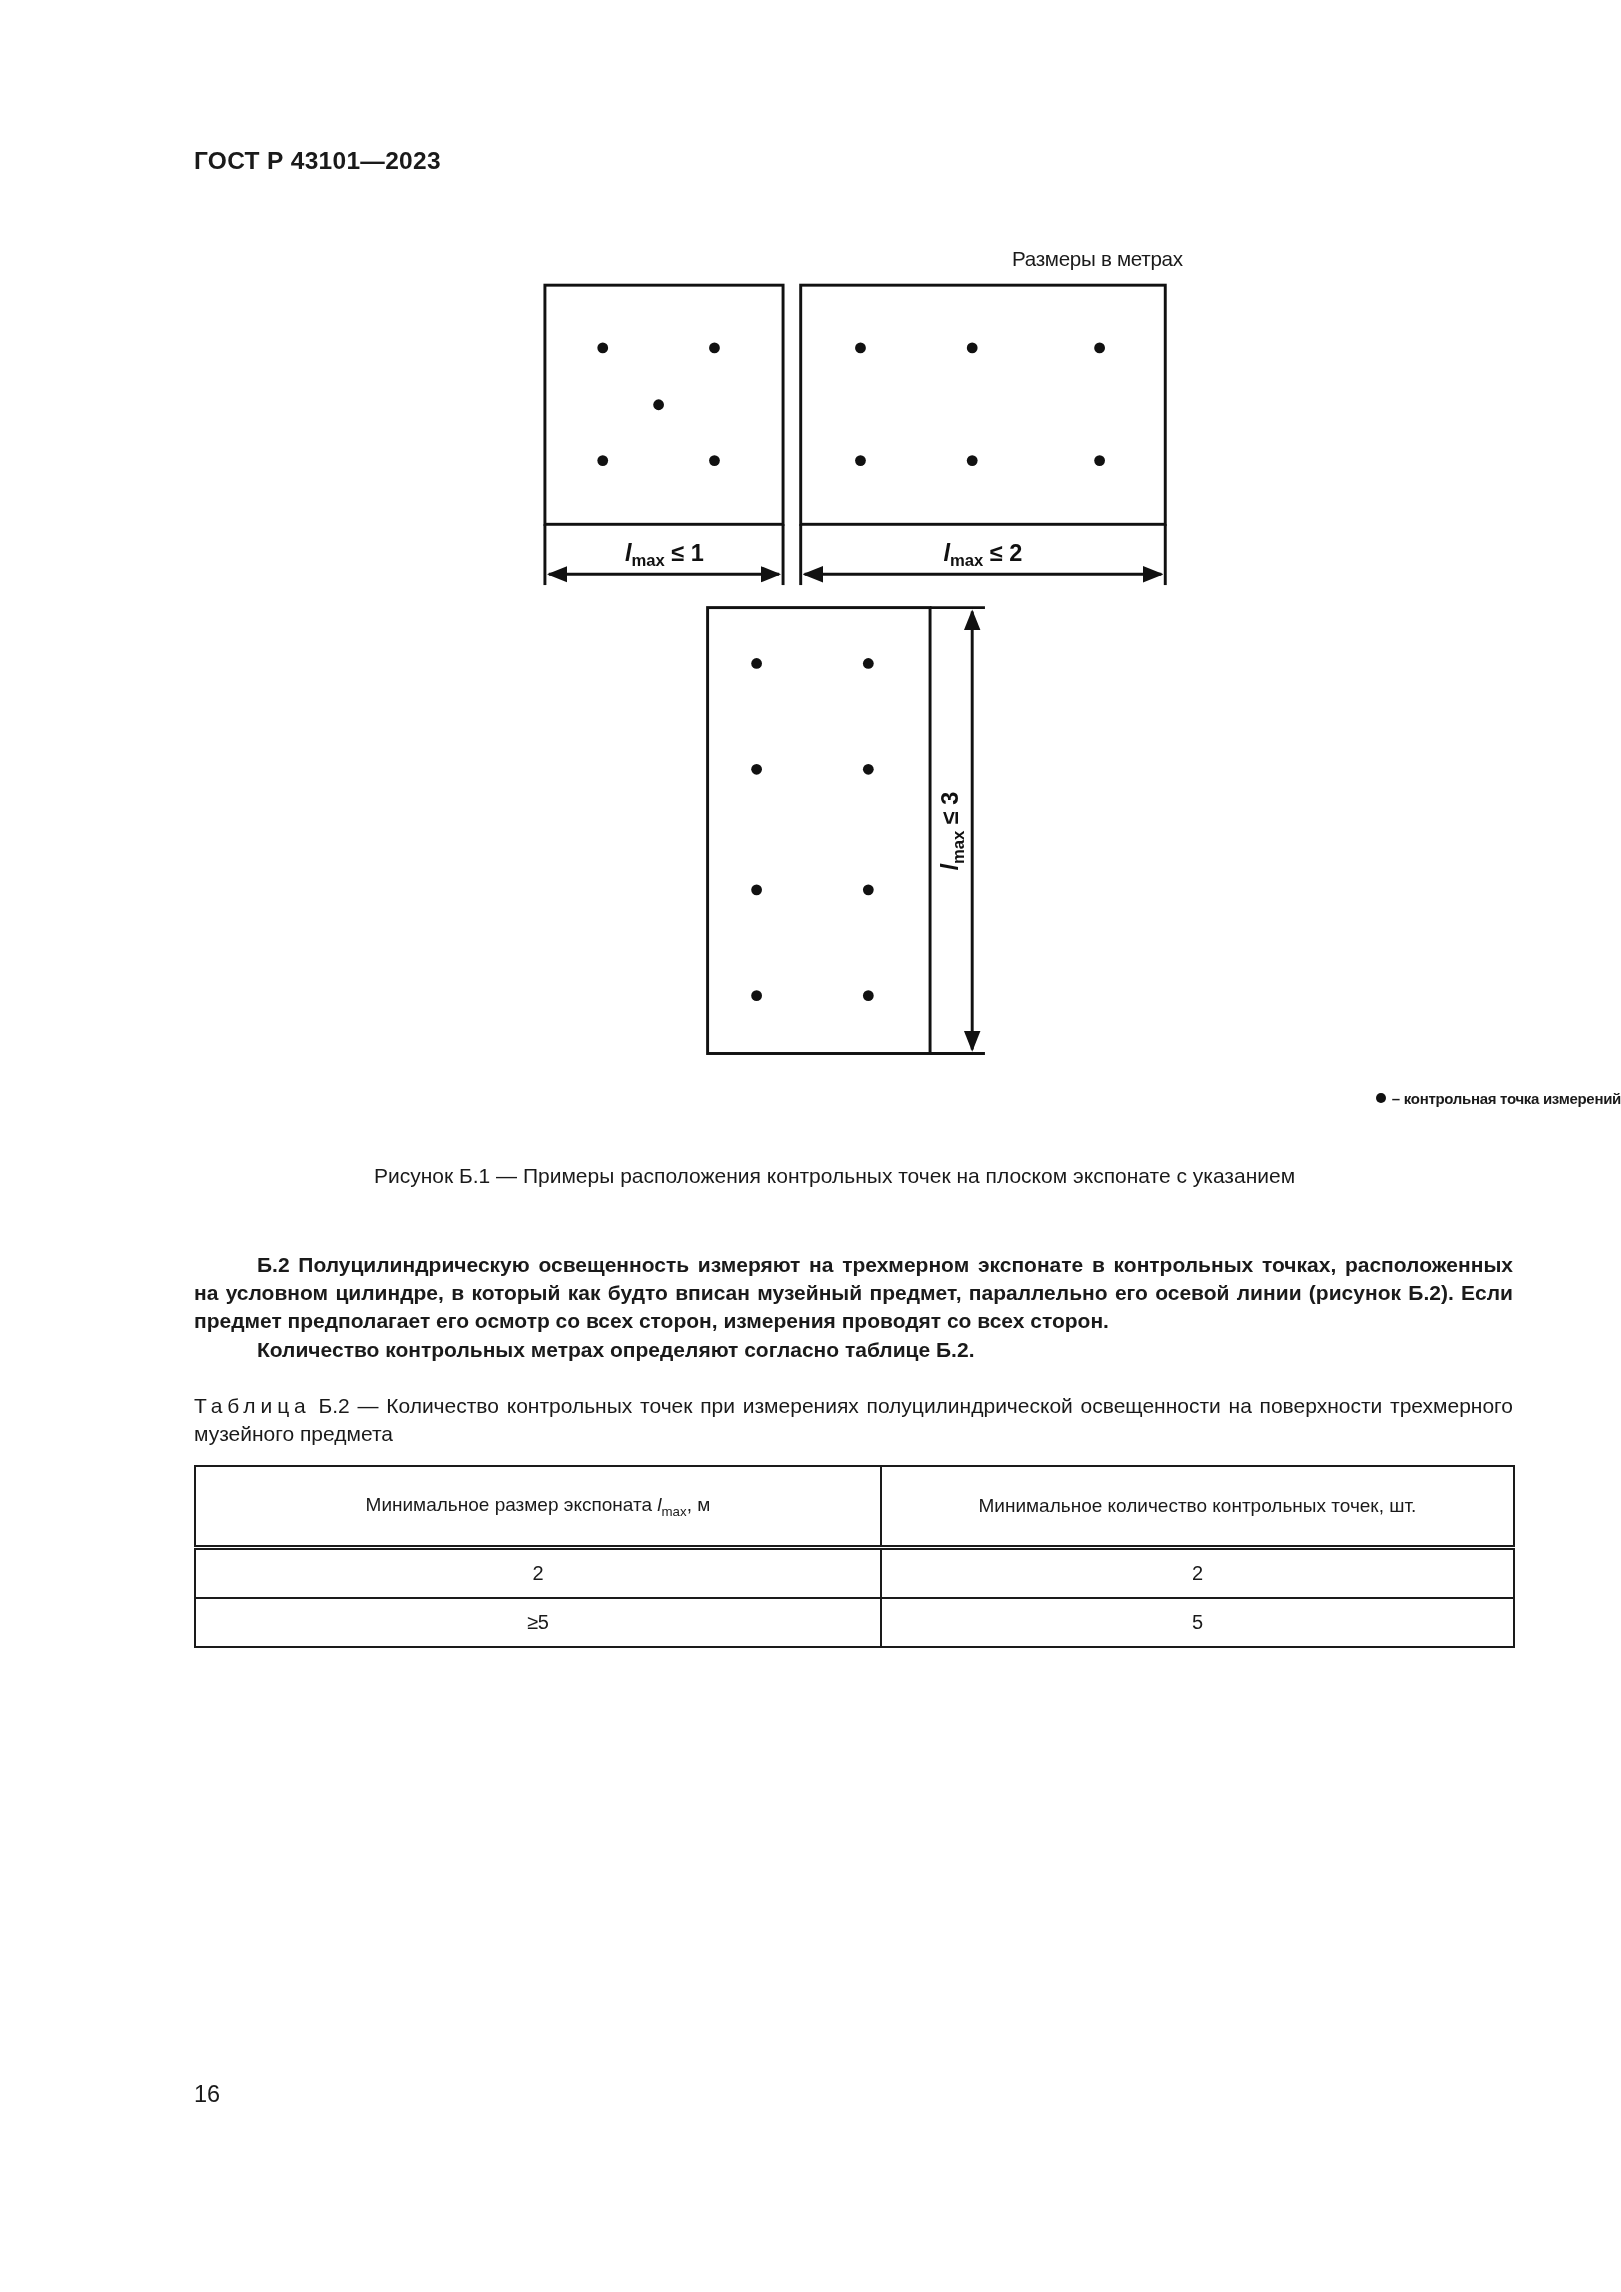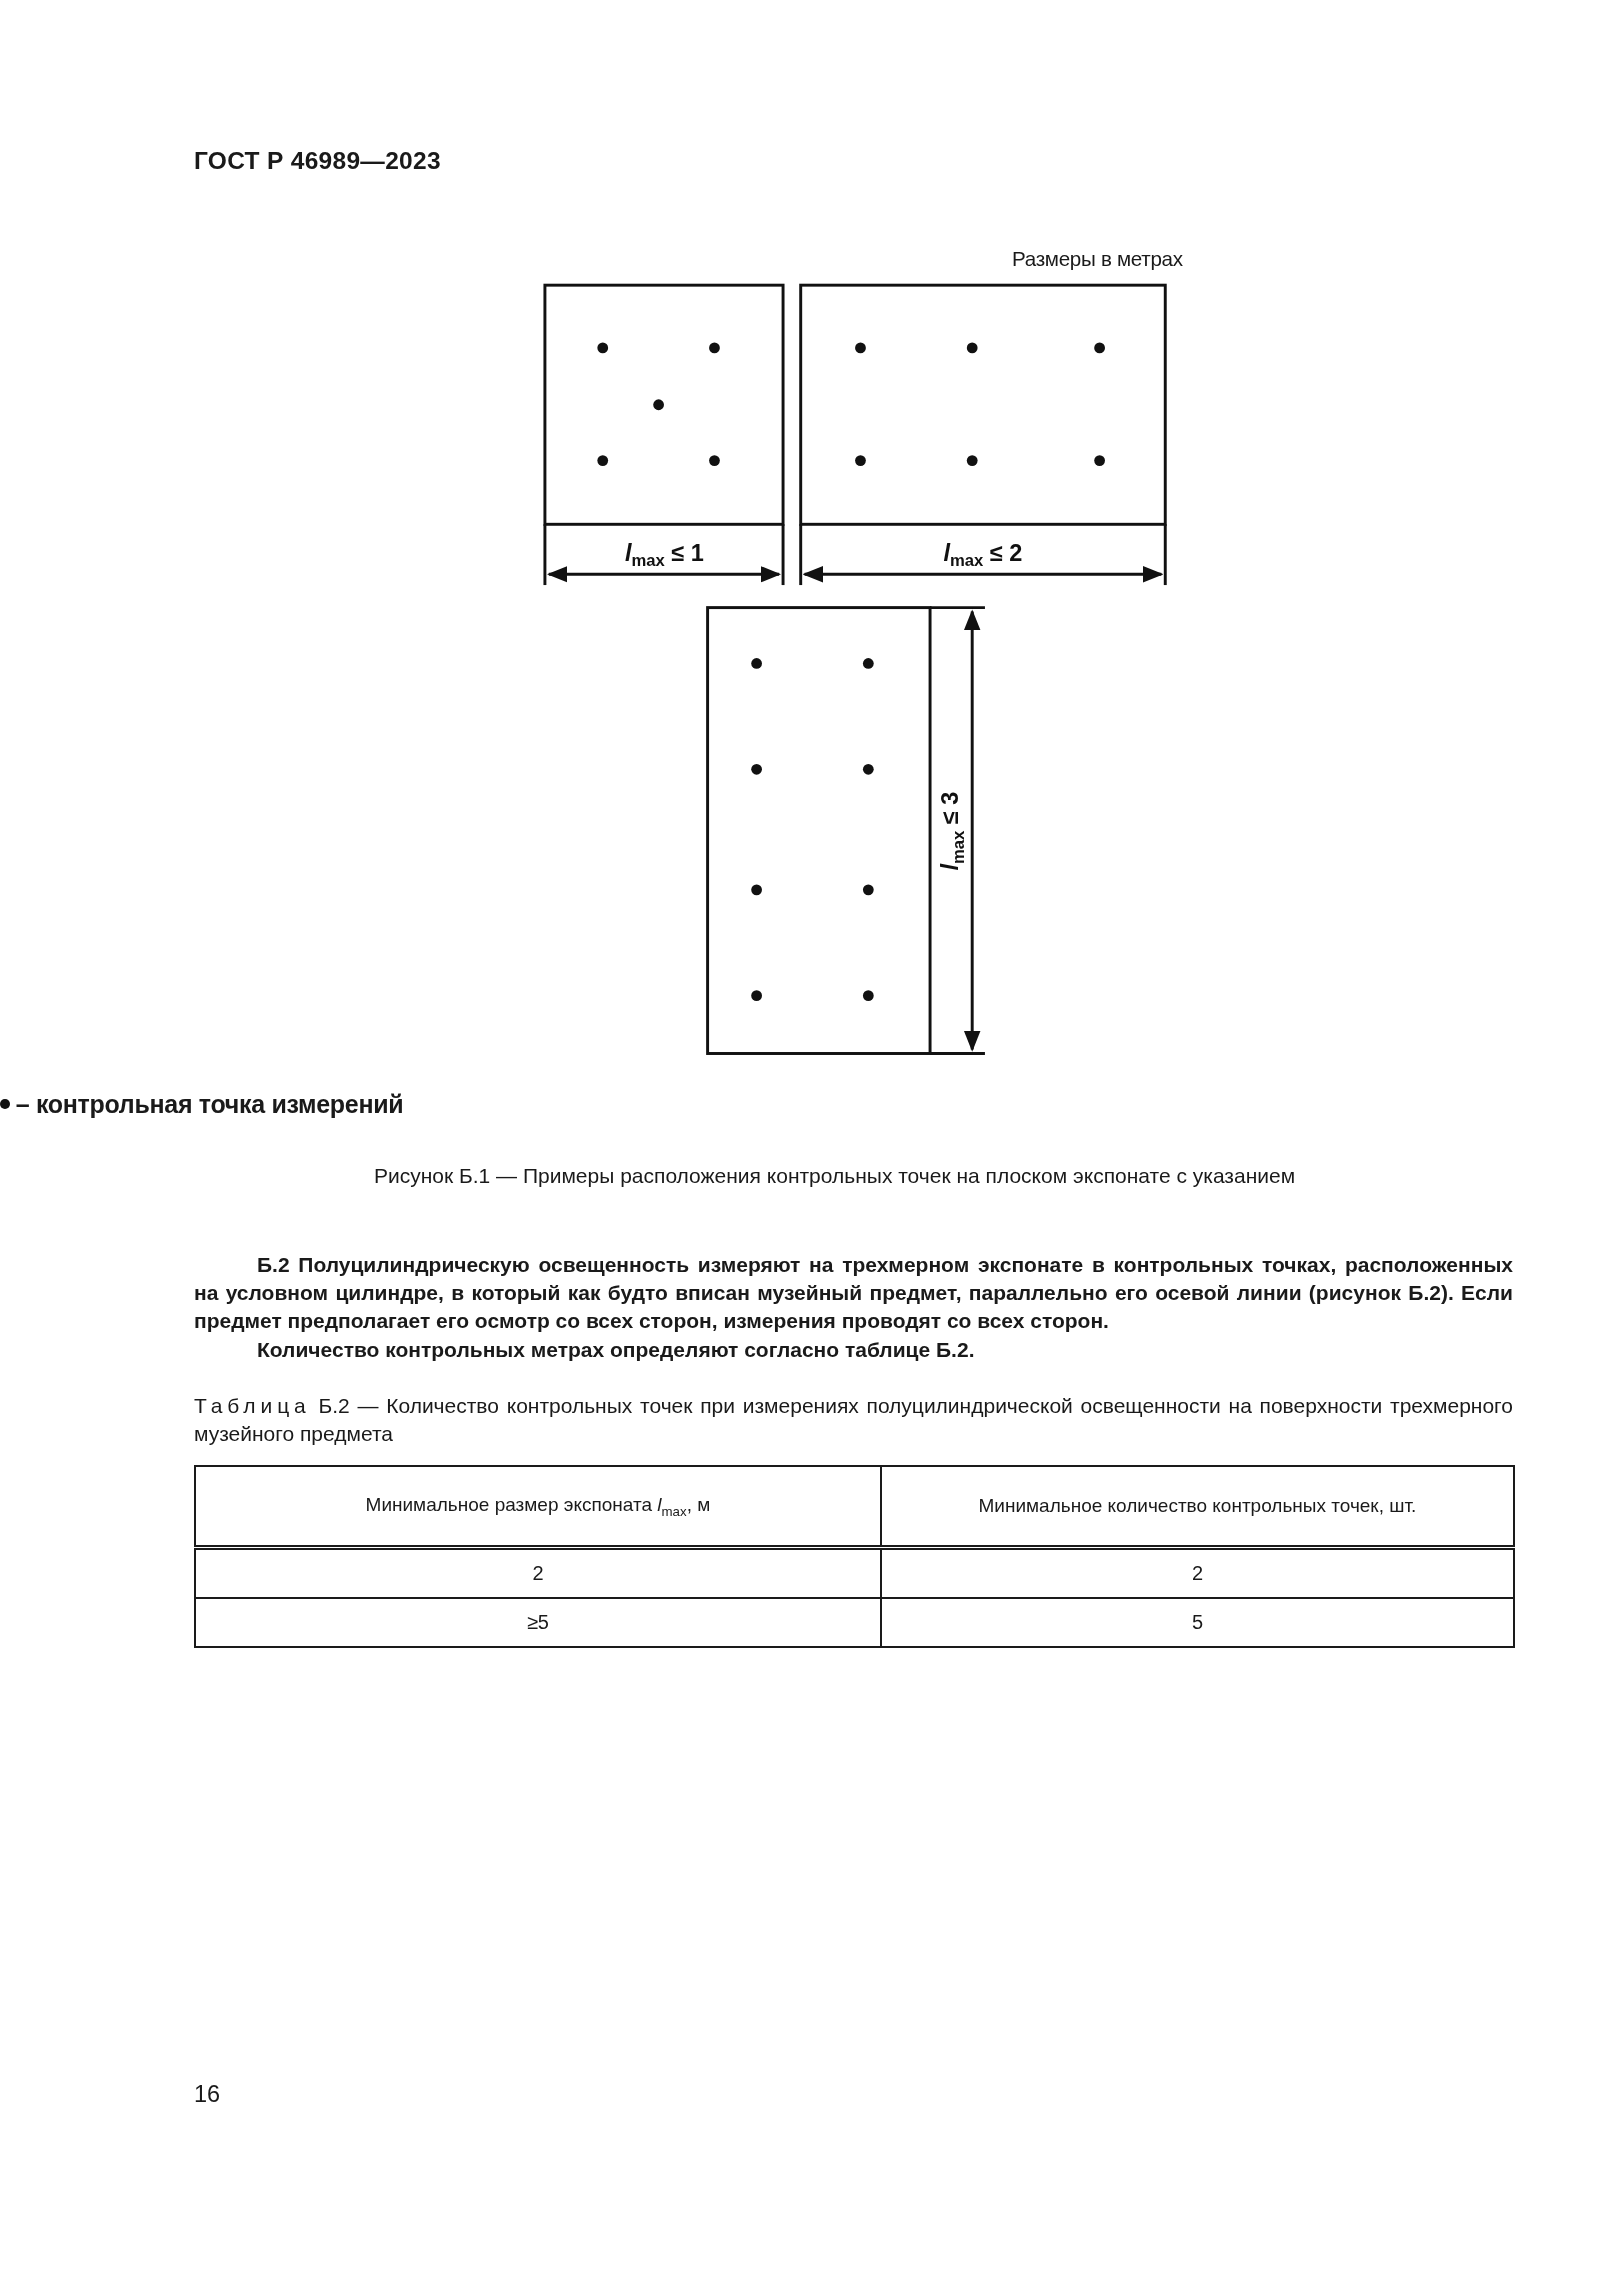--- a/index.html
+++ b/index.html
@@ -3,41 +3,41 @@
 <meta charset="utf-8">
 <style>
   html, body { margin: 0; padding: 0; background: #ffffff; }
   body { width: 1621px; height: 2293px; position: relative; overflow: hidden;
          font-family: "Liberation Sans", sans-serif; color: #1a1a1a; }
   .abs { position: absolute; }
   .doc-header { left: 194px; top: 147px; font-size: 24.5px; font-weight: bold; letter-spacing: 0.3px; }
   .units-note { left: 1012px; top: 247px; font-size: 20.6px; font-weight: normal; letter-spacing: -0.3px; }
   svg.fig { position: absolute; left: 0; top: 0; }
   .dim-label { font-size: 24px; font-weight: bold; }
-  .legend { left: 0; width: 1621px; top: 1090px; text-align: left; font-size: 25px; font-weight: bold; letter-spacing: -0.3px; }
+  .legend { left: 0; width: 1621px; top: 1090px; text-align: right; font-size: 15px; font-weight: bold; letter-spacing: -0.3px; }
   .legend .dot { display: inline-block; width: 9.8px; height: 9.8px; border-radius: 50%; background: #111; vertical-align: middle; margin-right: 5.9px; position: relative; top: -2px; }
   .caption { left: 0; width: 1621px; top: 1162px; text-align: center; font-size: 21px; line-height: 28px; padding-left: 24px; }
   .para { left: 194px; width: 1319px; font-size: 21px; line-height: 28px; text-align: justify; }
   .para.indent { text-indent: 63px; font-weight: bold; }
   .p1 { top: 1251px; }
   .p2 { top: 1336px; }
   .table-title { left: 194px; width: 1319px; top: 1392px; font-size: 21px; line-height: 28px; text-align: justify; }
   .table-title .spaced { letter-spacing: 4.9px; }
   table.data { position: absolute; left: 194px; top: 1465px; width: 1321px; border-collapse: collapse; font-size: 20px; }
   table.data td, table.data th { border: 2px solid #1a1a1a; text-align: center; font-weight: normal; }
   table.data th { height: 76px; font-size: 19px; }
   table.data thead tr { border-bottom: 5.9px double #1a1a1a; }
   table.data tbody td { height: 45px; }
   sub.it { font-size: 70%; }
   .page-num { left: 194px; top: 2081px; font-size: 23.5px; }
 </style>
 </head>
 <body>
 
-<div class="abs doc-header">ГОСТ Р 46989—2023</div>
+<div class="abs doc-header">ГОСТ Р 43101—2023</div>
 
 <div class="abs units-note">Размеры в метрах</div>
 
 <svg class="fig" width="1621" height="1078" viewBox="0 0 1654 1100">
   <defs>
     <marker id="arr" viewBox="0 0 10 10" refX="9" refY="5" markerWidth="7" markerHeight="7" orient="auto-start-reverse">
       <path d="M0,1 L10,5 L0,9 z" fill="#111"></path>
     </marker>
   </defs>
   <g stroke="#111" stroke-width="3" fill="none">

